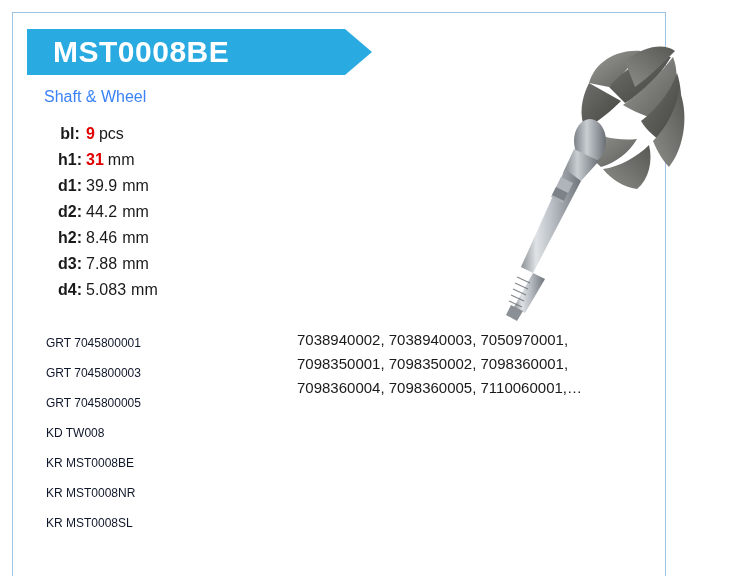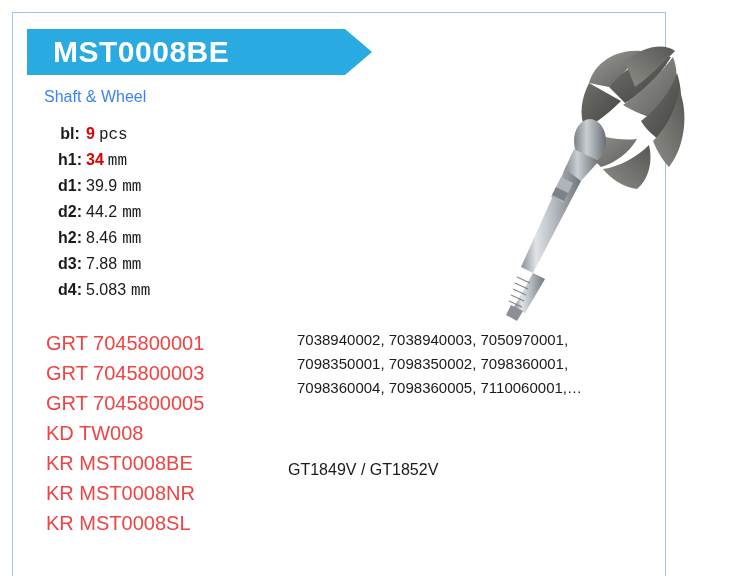--- a/index.html
+++ b/index.html
@@ -81,35 +81,34 @@
   .spec-val {
     font-weight: normal;
   }
   .spec-val.highlight {
     color: #e00000;
     font-weight: bold;
     padding-right: 4px;
   }
   .spec-unit {
     padding-left: 5px;
-    font-family: Liberation Mono, monospace;
   }
   .spec-val.highlight + .spec-unit {
     padding-left: 0;
   }
   
   .refs {
     position: absolute;
     left: 33px;
     top: 315px;
     width: 240px;
   }
   .ref-line {
-    font-size: 20px;
-    color: #ef4444;
+    font-size: 12px;
+    color: #0f172a;
     line-height: 30px;
     white-space: nowrap;
   }
   
   .oem-block {
     position: absolute;
     left: 284px;
     top: 315px;
     width: 420px;
   }
@@ -152,21 +151,21 @@
   <div class="specs">
 
     <div class="spec-row">
       <span class="spec-key">bl:</span>
       <span class="spec-val highlight">9</span>
       <span class="spec-unit">pcs</span>
     </div>
 
     <div class="spec-row">
       <span class="spec-key">h1:</span>
-      <span class="spec-val highlight">34</span>
+      <span class="spec-val highlight">31</span>
       <span class="spec-unit">mm</span>
     </div>
 
     <div class="spec-row">
       <span class="spec-key">d1:</span>
       <span class="spec-val">39.9</span>
       <span class="spec-unit">mm</span>
     </div>
 
     <div class="spec-row">
@@ -204,21 +203,20 @@
     <div class="ref-line">KR MST0008NR</div>
     <div class="ref-line">KR MST0008SL</div>
   </div>
 
   <div class="oem-block">
     <div class="oem-line">7038940002, 7038940003, 7050970001,</div>
     <div class="oem-line">7098350001, 7098350002, 7098360001,</div>
     <div class="oem-line">7098360004, 7098360005, 7110060001,…</div>
   </div>
 
-  <div class="models">GT1849V / GT1852V</div>
 
   <svg class="product-image" viewBox="0 0 310 300">
     <defs>
       <linearGradient id="shaftGrad" x1="0" y1="0" x2="1" y2="0">
         <stop offset="0%" stop-color="#8b9096"></stop>
         <stop offset="25%" stop-color="#dfe3e6"></stop>
         <stop offset="55%" stop-color="#b4bac0"></stop>
         <stop offset="100%" stop-color="#6e747a"></stop>
       </linearGradient>
       <linearGradient id="bladeGradA" x1="0" y1="0" x2="1" y2="1">

